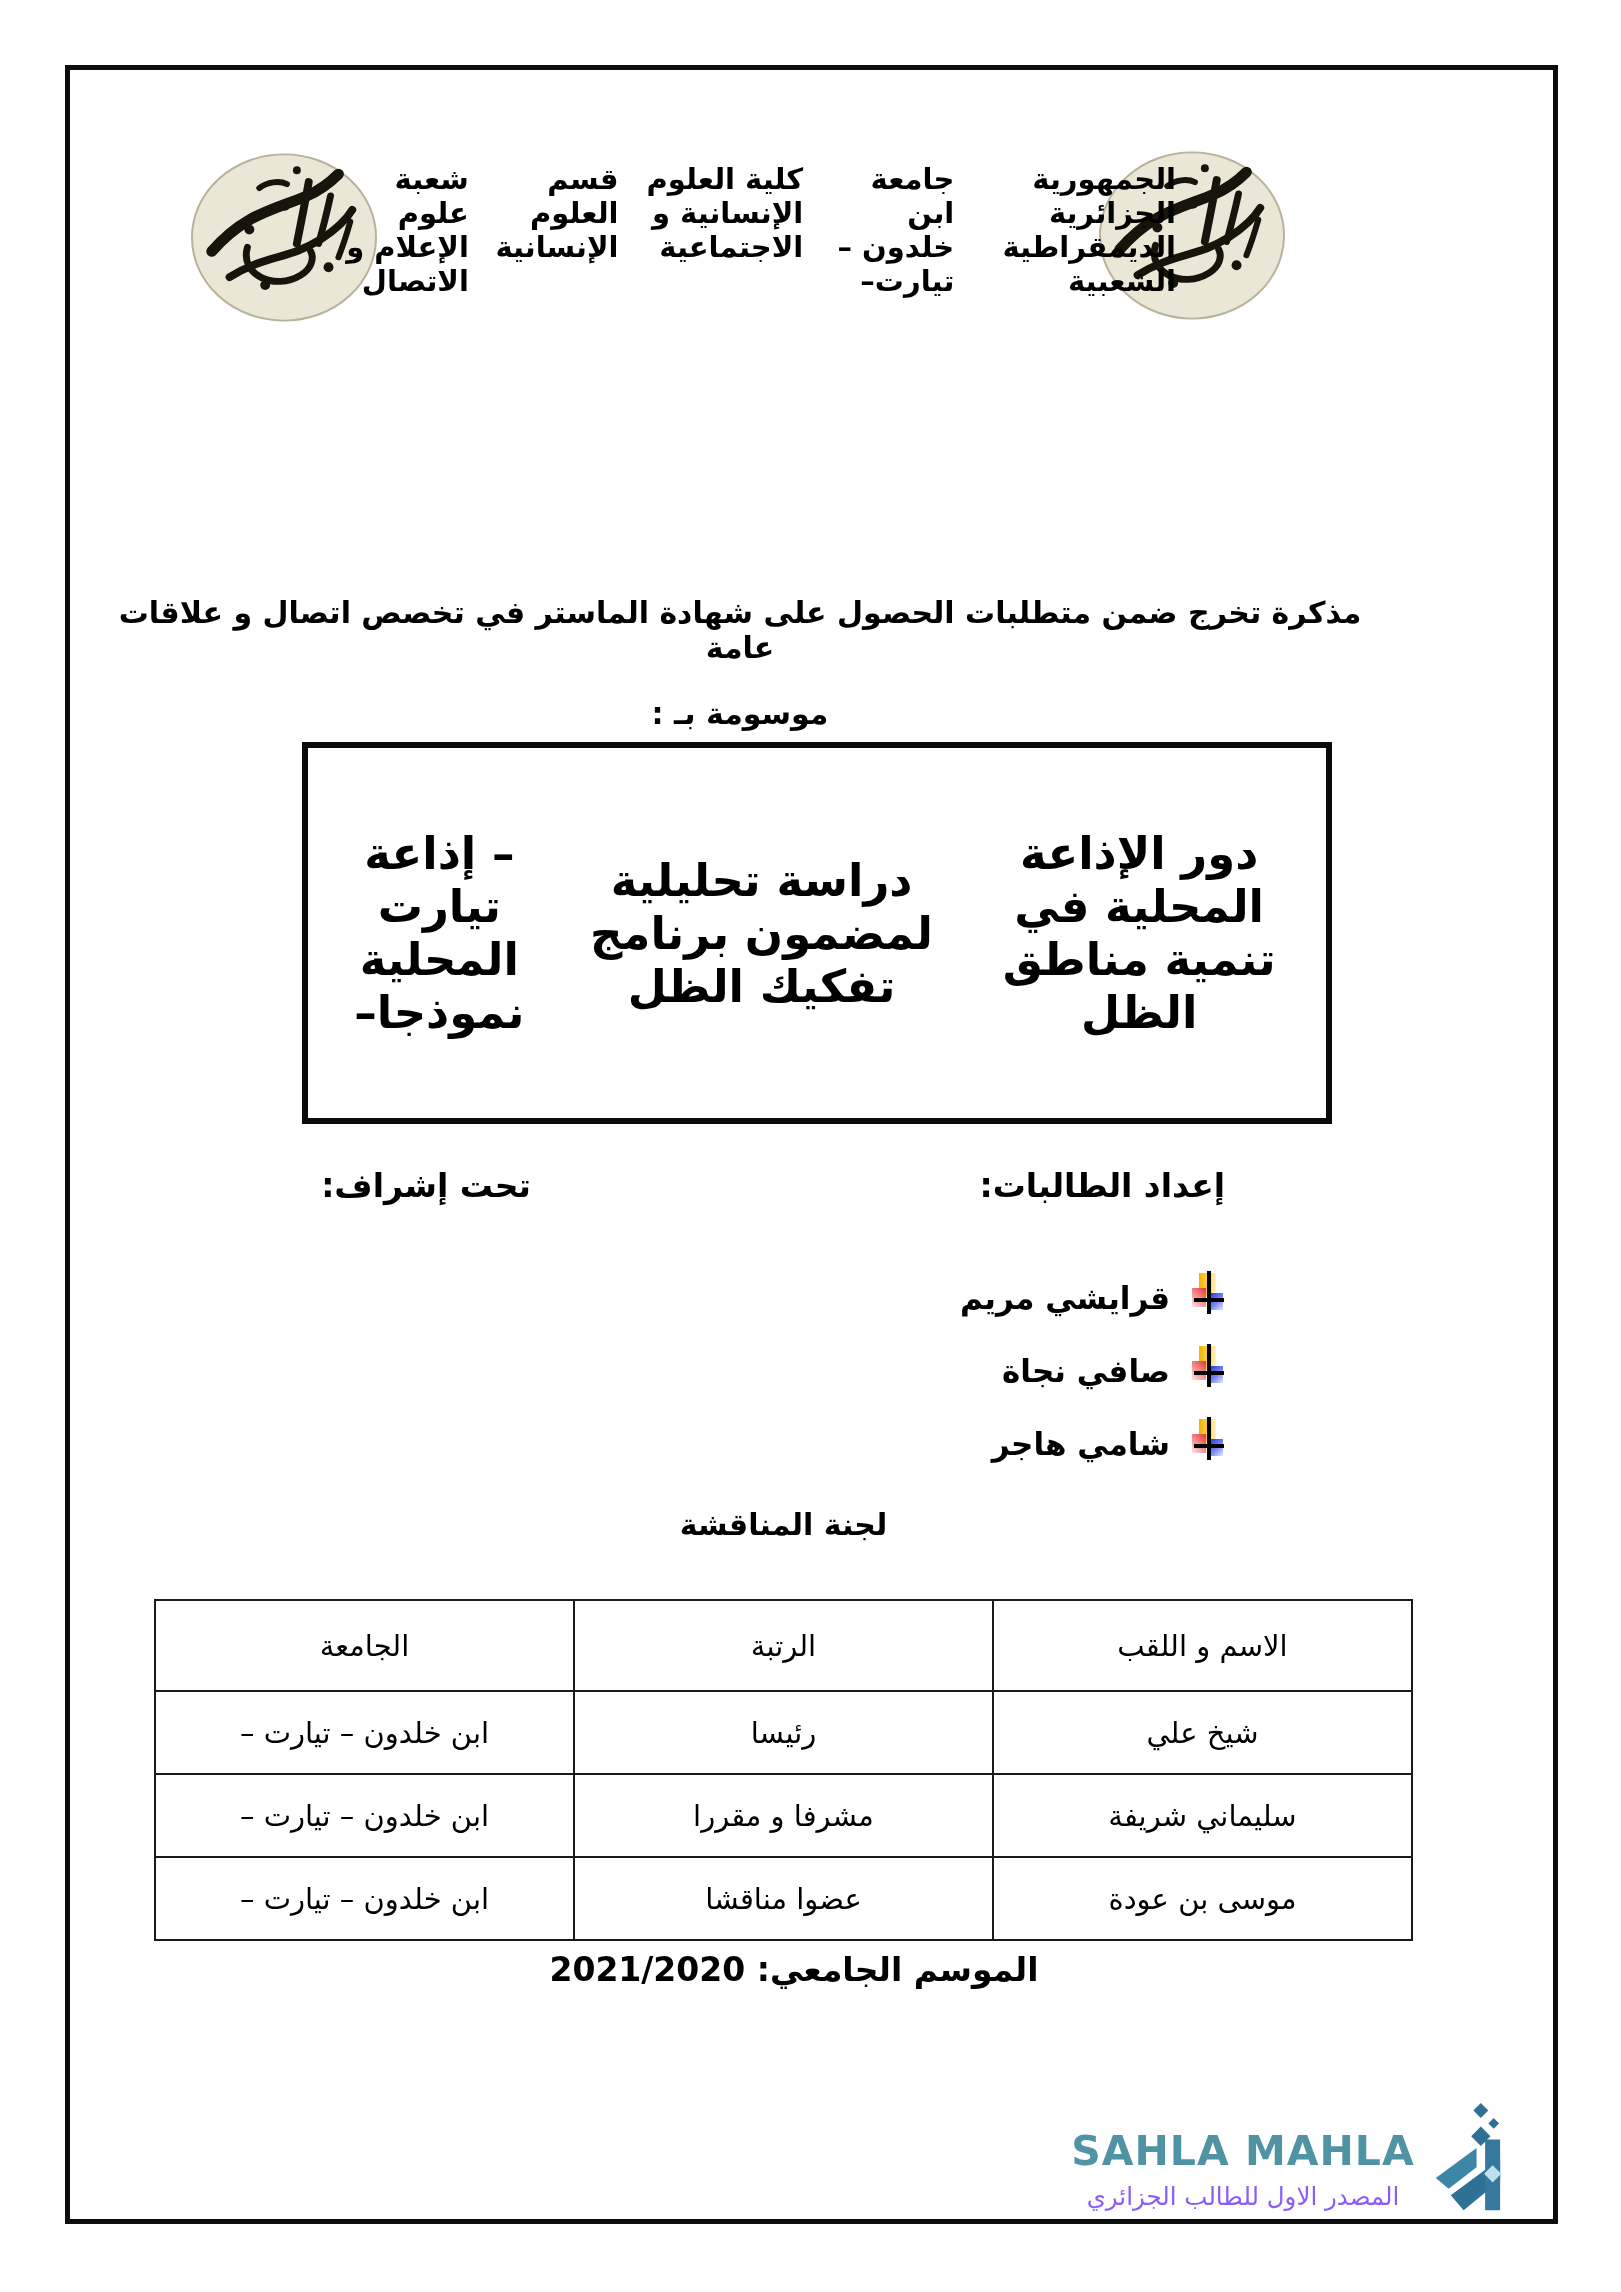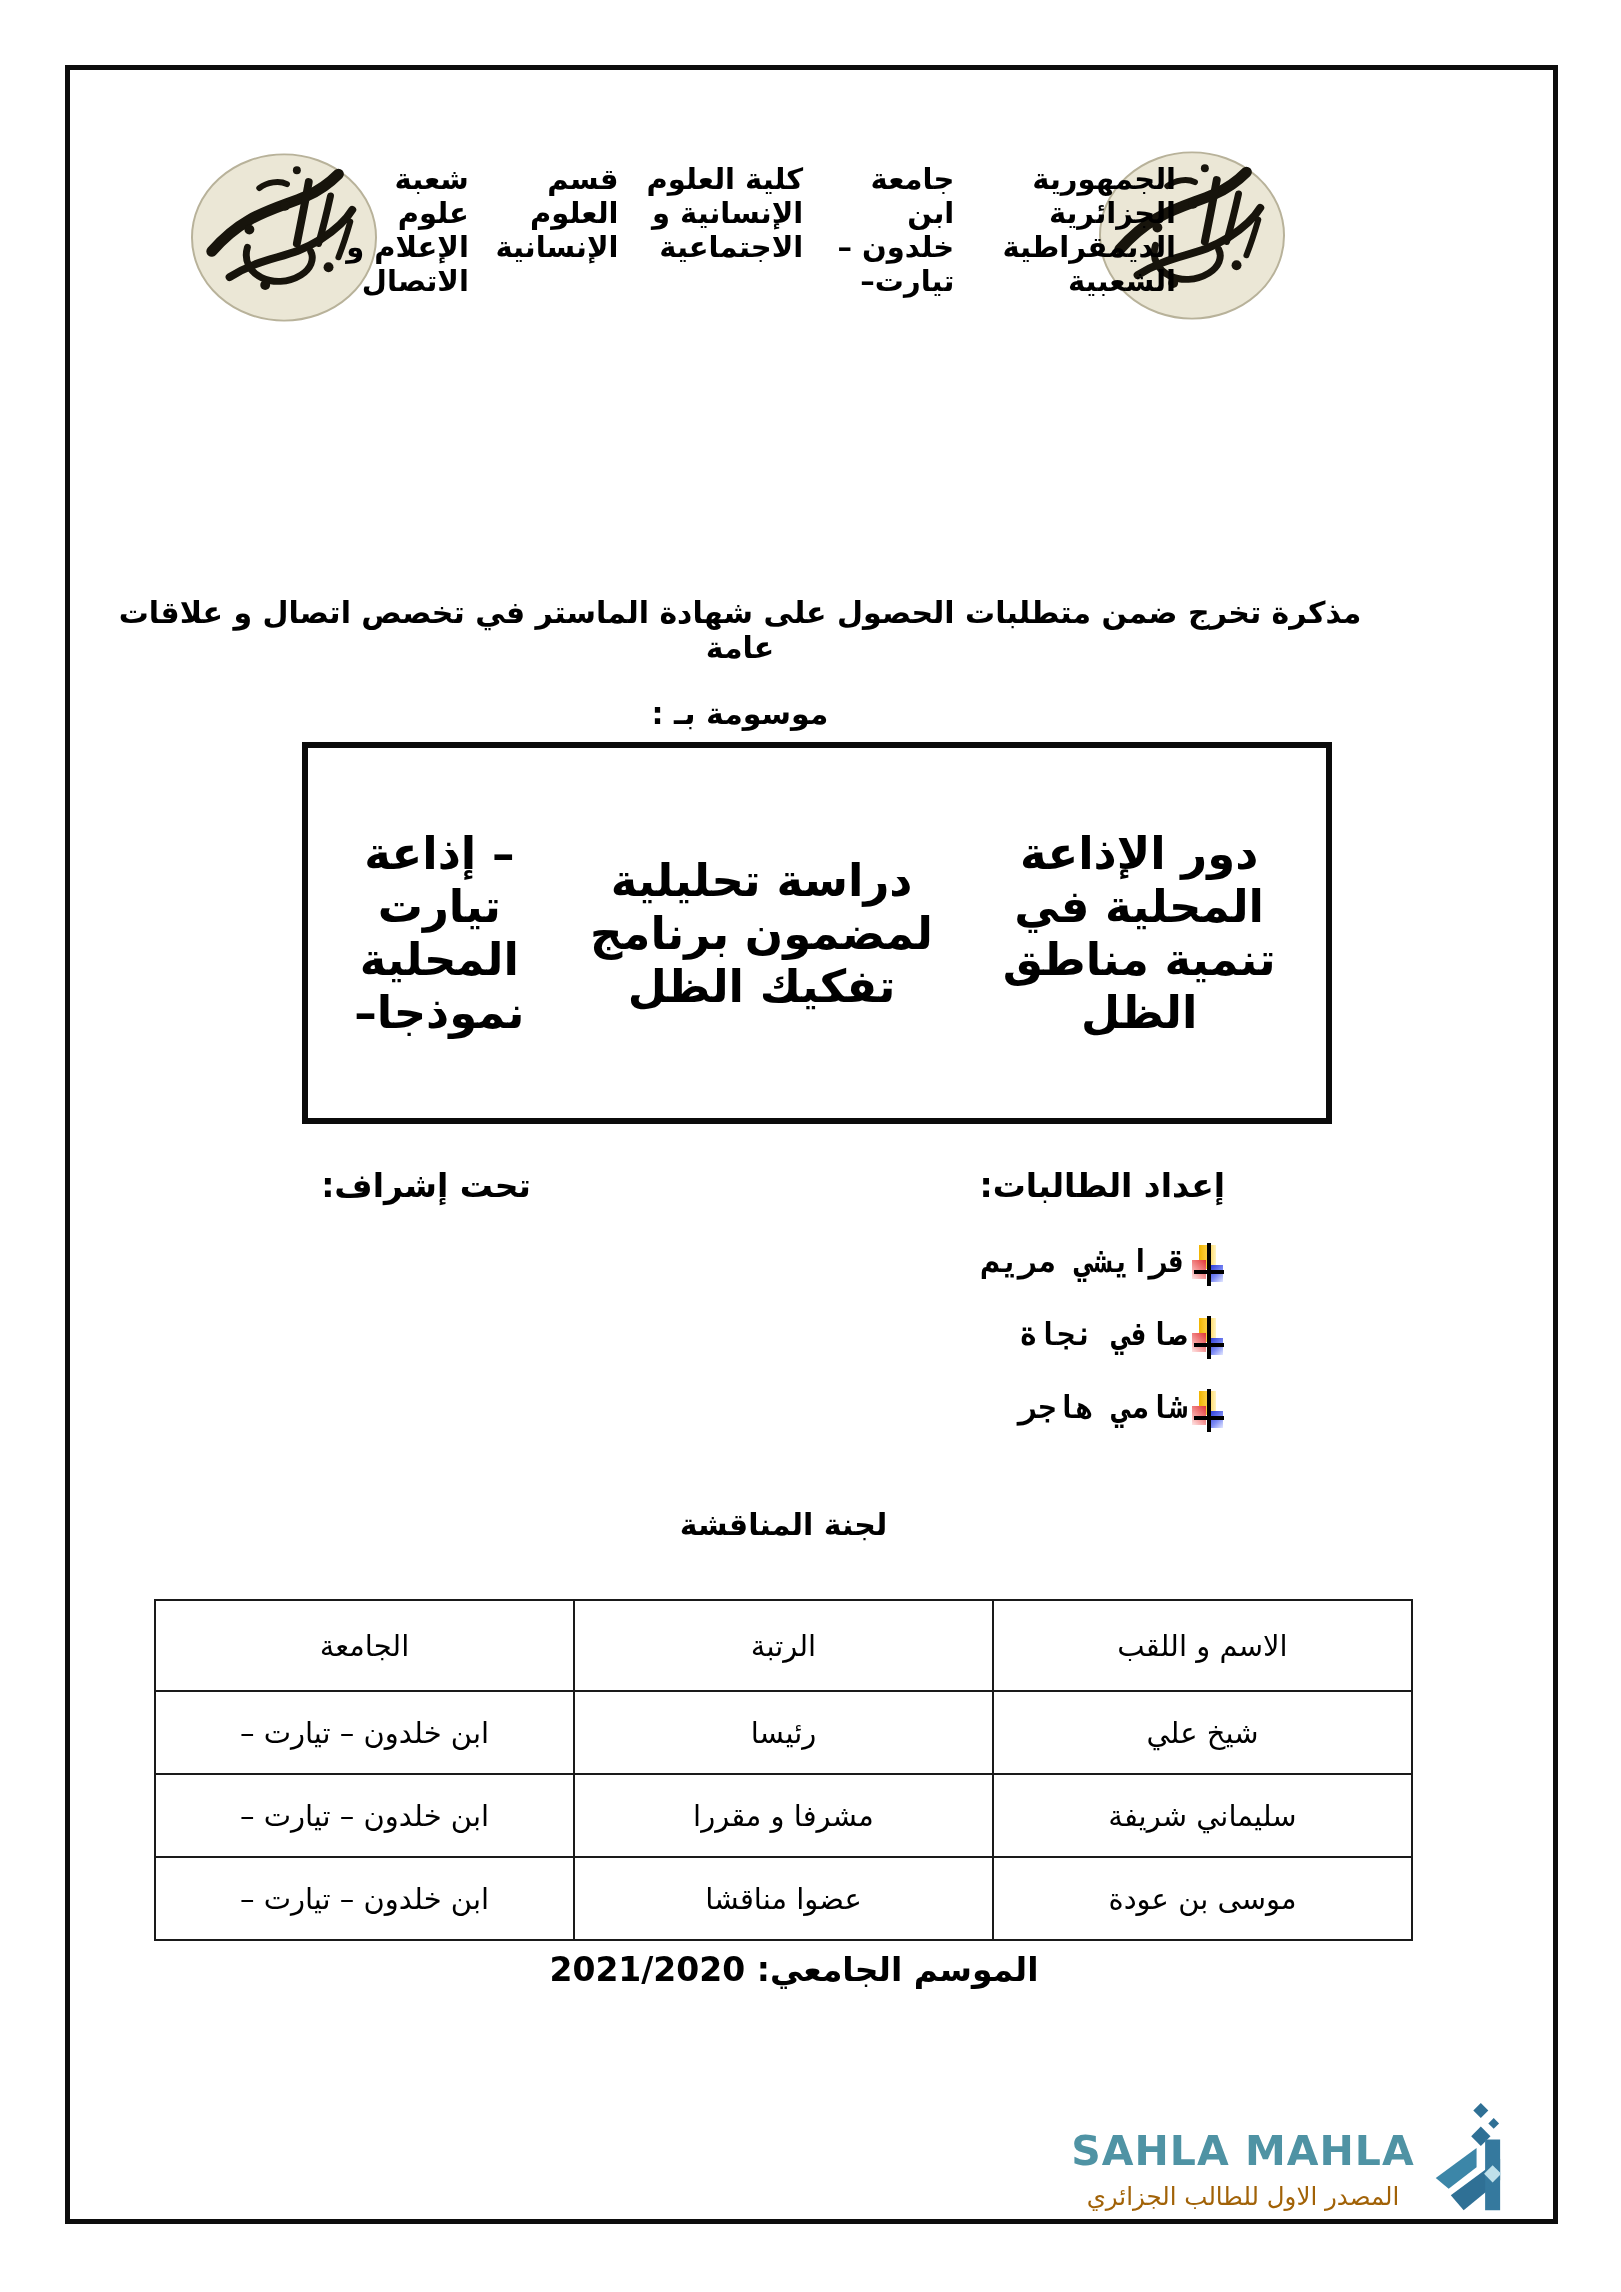--- a/index.html
+++ b/index.html
@@ -33,21 +33,21 @@
   }
   .students-label {
     position:absolute; left:833px; top:1166px; width:392px;
     direction:rtl; text-align:right; font-weight:bold; font-size:33px;
   }
   .supervision-label {
     position:absolute; left:274px; top:1166px; width:304px;
     direction:rtl; text-align:center; font-weight:bold; font-size:33px;
   }
   .students-list { position:absolute; left:828px; top:1243px; width:397px; direction:rtl; }
-  .student-row { display:flex; align-items:flex-start; height:73px; gap:5px; direction:rtl;font-family:Liberation Mono, monospace; }
+  .student-row { display:flex; align-items:flex-end; height:73px; gap:22px; direction:rtl; }
   .student-name { font-weight:bold; font-size:31px; white-space:nowrap; }
   .supervisor {
     position:absolute; left:98px; top:1258px; width:490px;
     direction:rtl; text-align:center; font-weight:bold; font-size:32px;
   }
 
   
   .bullet { position:relative; width:33px; height:45px; flex:0 0 auto; }
   .b-yellow { position:absolute; left:6.9px;  top:2px;  width:16.7px; height:23.5px;
               background:linear-gradient(to right,#f0b400,#ffd34d 55%,#fff3c0); }
@@ -78,21 +78,21 @@
     direction:rtl; text-align:center; font-weight:bold; font-size:33px;
   }
 
   .wm-brand {
     position:absolute; left:1059px; top:2127px; width:368px;
     text-align:center; color:#4f93a4; font-weight:bold; font-size:41px;
     letter-spacing:1px; font-family:"DejaVu Sans", sans-serif;
   }
   .wm-tagline {
     position:absolute; left:1059px; top:2182px; width:368px;
-    direction:rtl; text-align:center; color:#a16207; font-size:24.5px;
+    direction:rtl; text-align:center; color:#8b5cf6; font-size:24.5px;
   }
   .wm-icon { position:absolute; left:1423px; top:2103px; width:106px; height:118px; }
 </style>
 </head>
 <body>
 
 <div class="page">
   <div class="frame"></div>
 
   <div class="seal seal-left">

